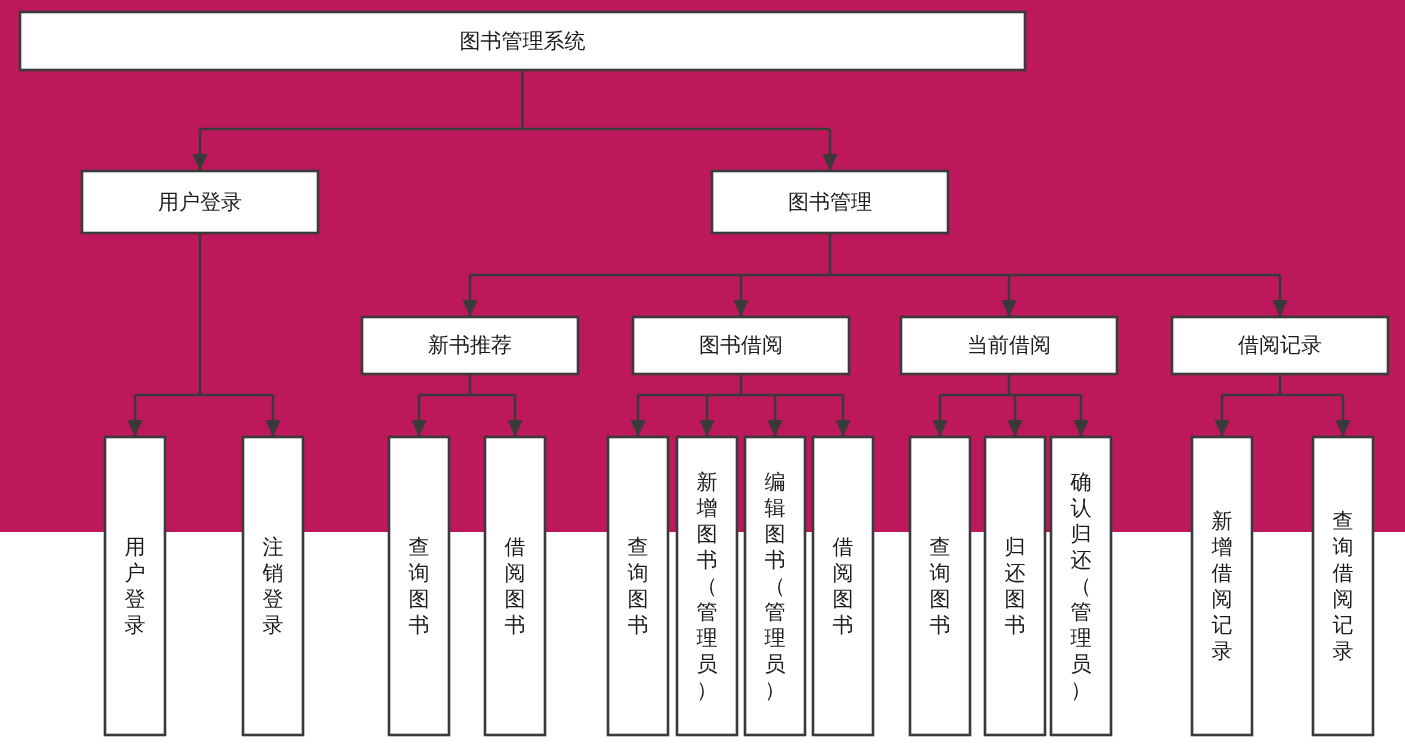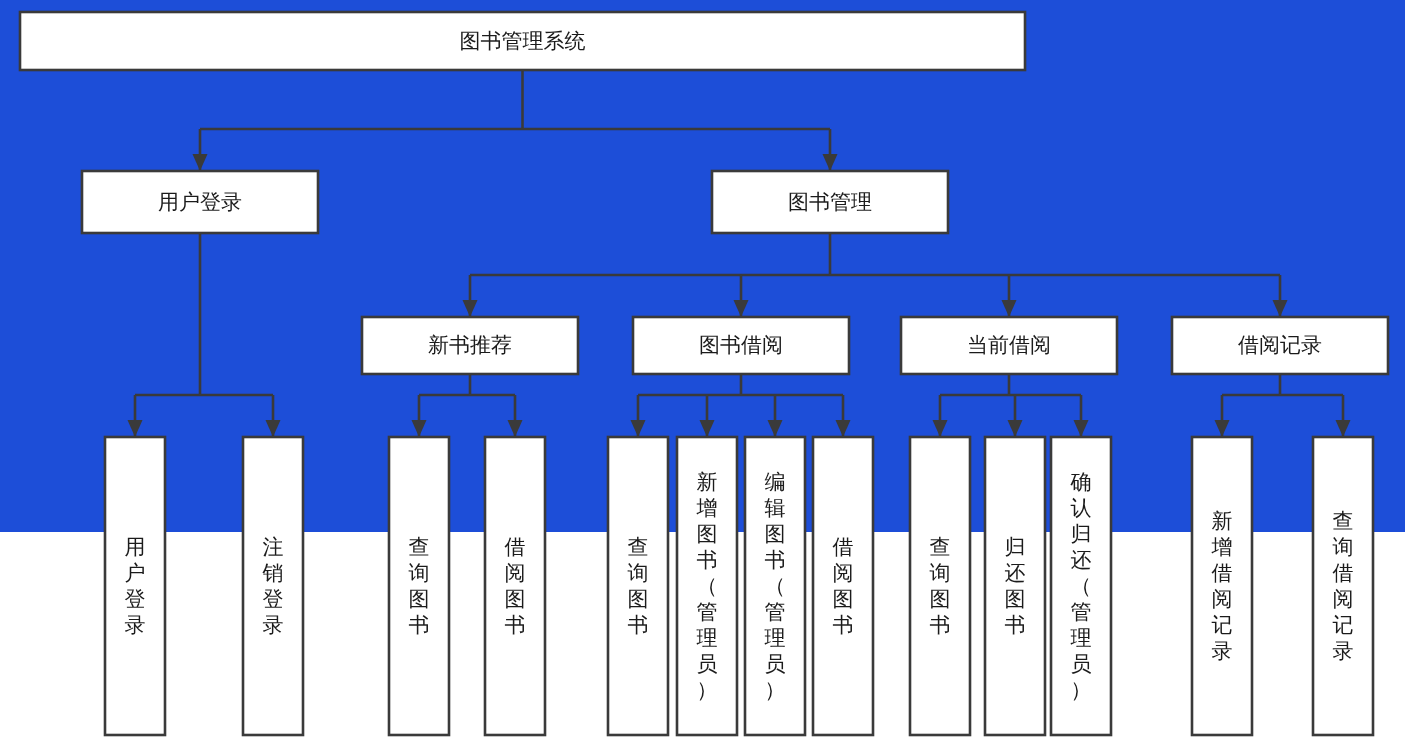--- a/index.html
+++ b/index.html
@@ -10,21 +10,21 @@
   body {
     width: 1405px;
     height: 747px;
     font-family: "Liberation Sans", "DejaVu Sans", sans-serif;
     overflow: hidden;
   }
   #diagram-root {
     position: relative;
     width: 1405px;
     height: 532px;
-    background: #1d4ed8;
+    background: #be185d;
   }
   svg#flowchart {
     position: absolute;
     top: 0;
     left: 0;
     width: 1405px;
     height: 747px;
     display: block;
   }
   .node-box {

